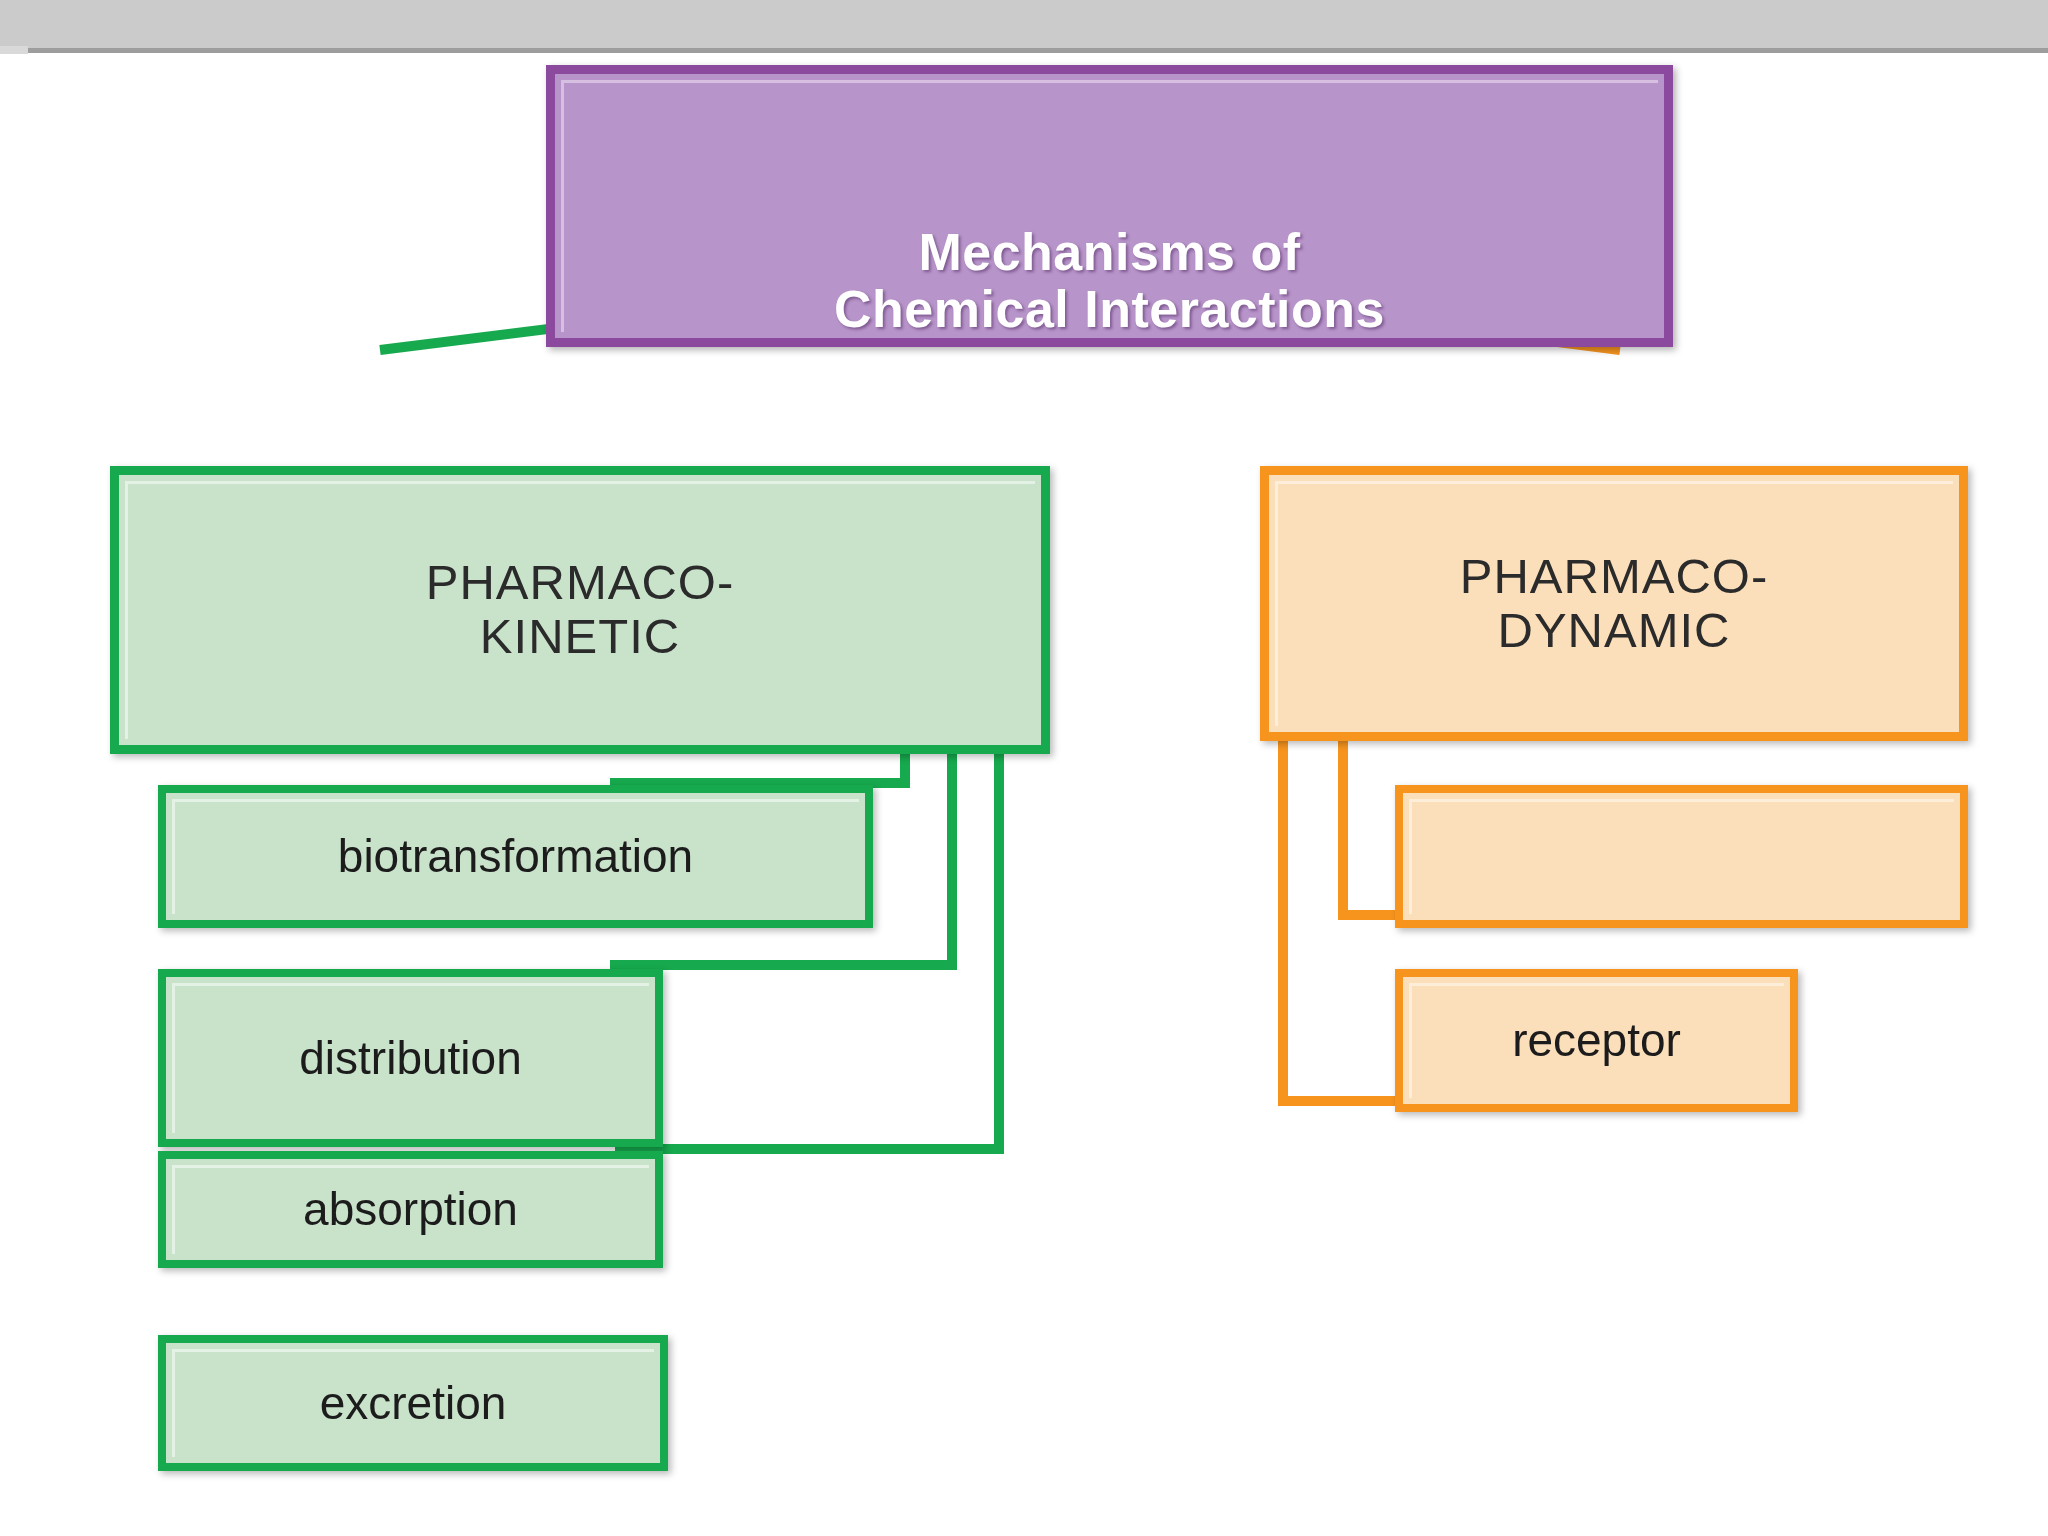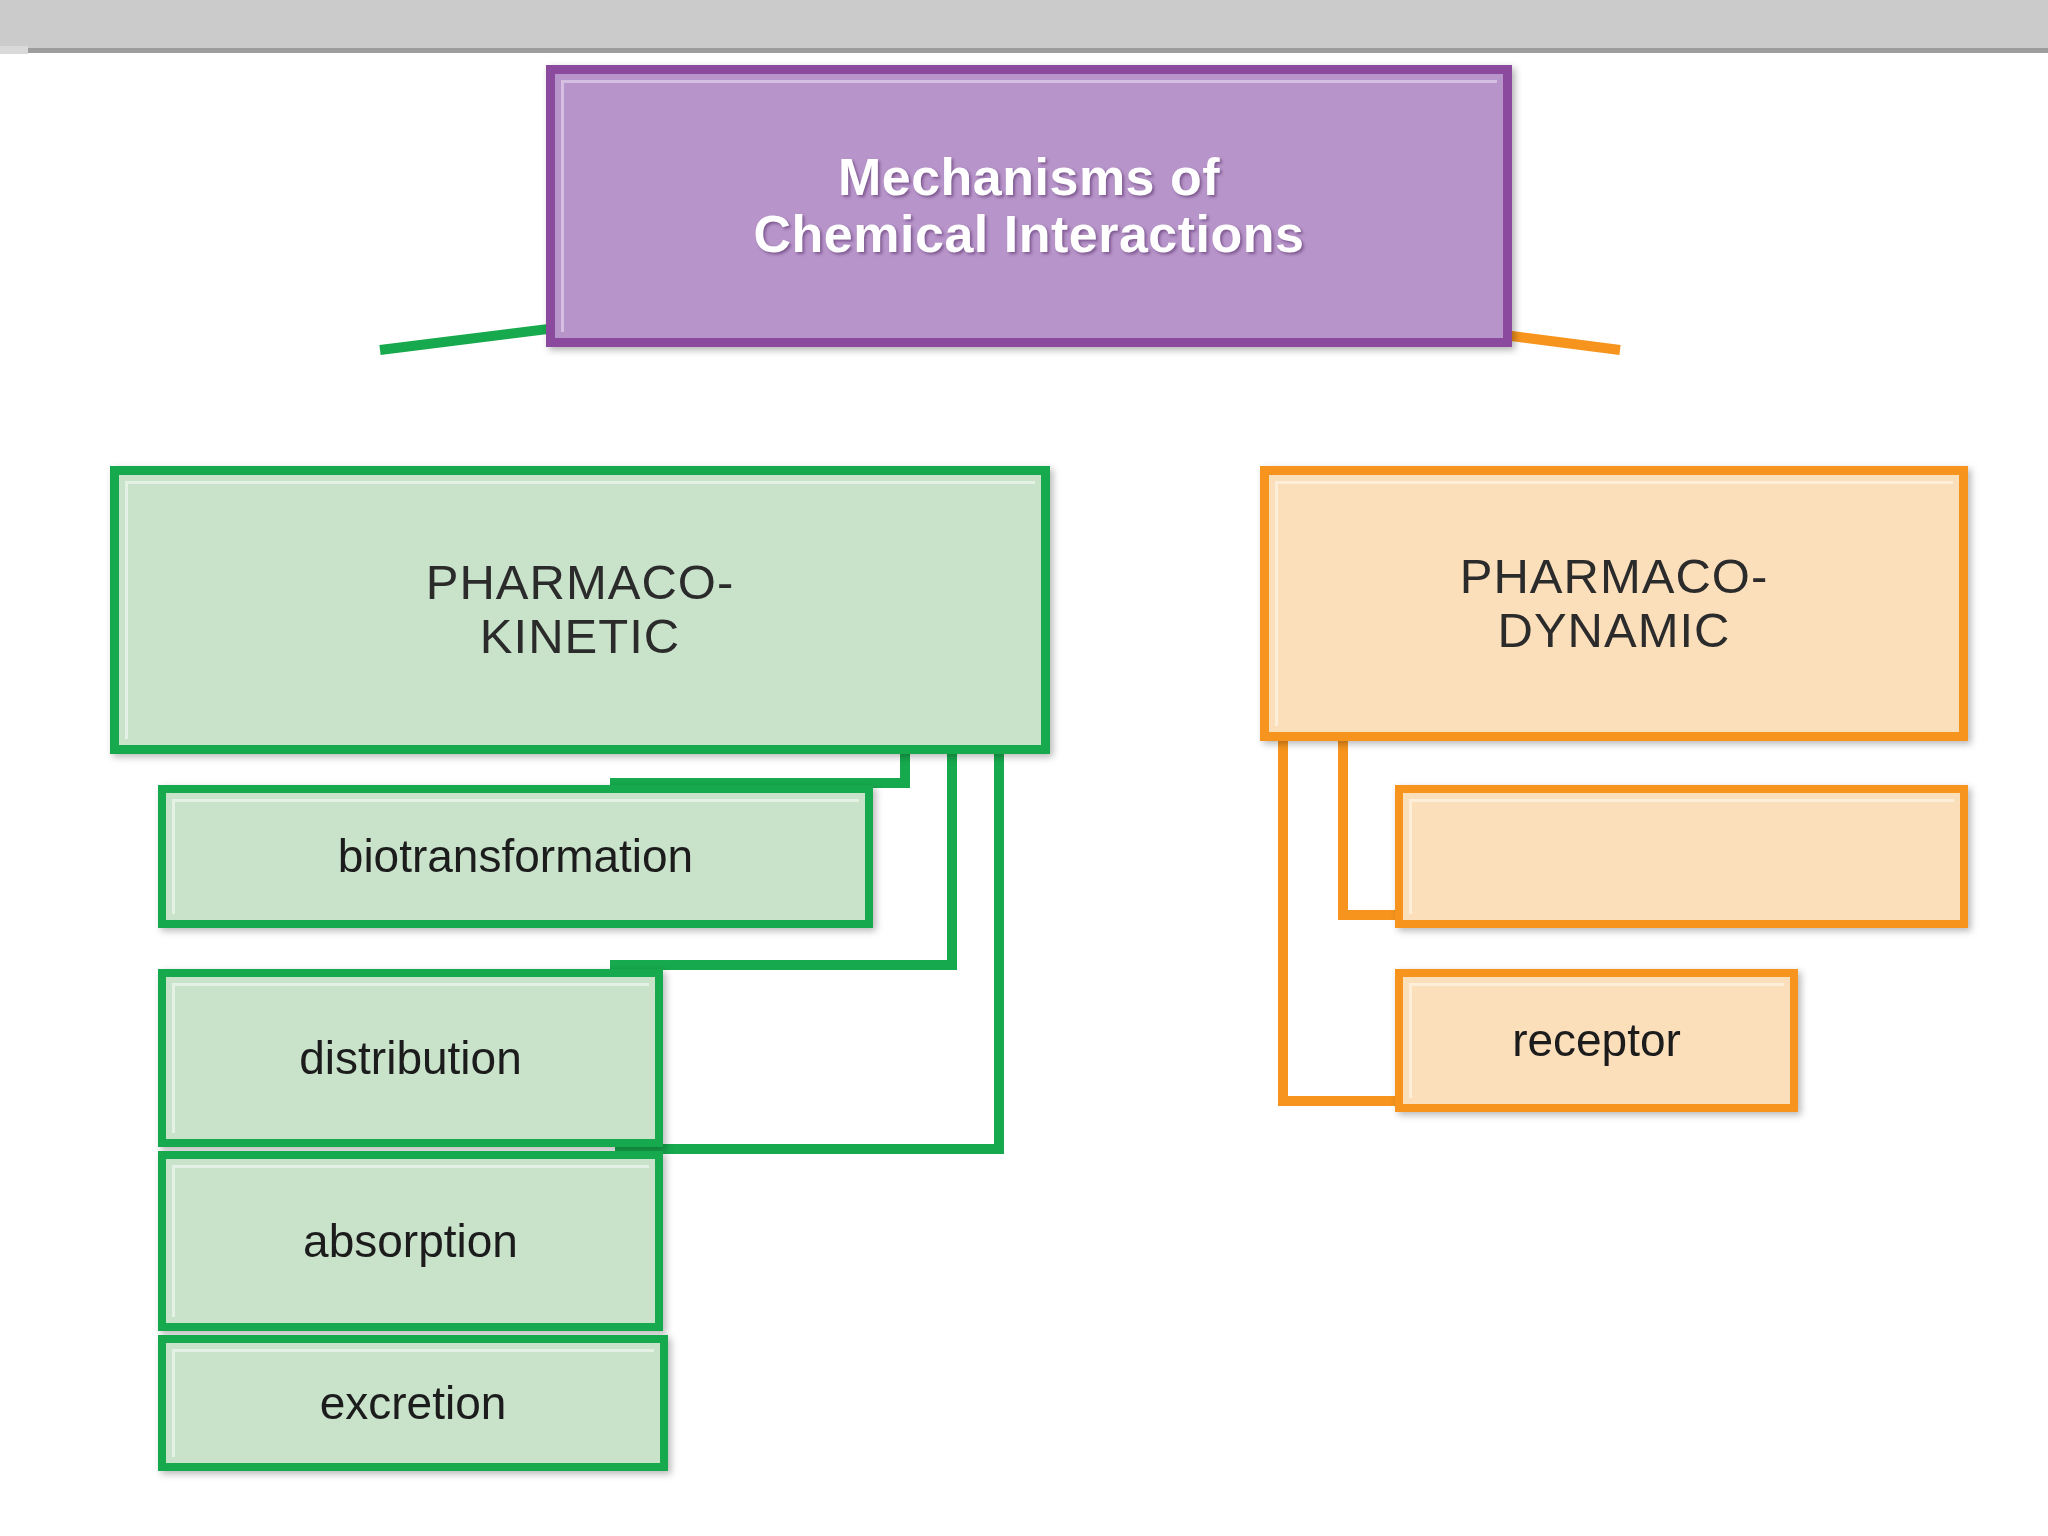--- a/index.html
+++ b/index.html
@@ -164,21 +164,21 @@
 
       <path d="M 952 505 L 952 912 L 610 912" fill="none" stroke="#17a94e" stroke-width="10"></path>
 
       <path d="M 999 505 L 999 1096 L 615 1096" fill="none" stroke="#17a94e" stroke-width="10"></path>
 
       <path d="M 1343 490 L 1343 862 L 1405 862" fill="none" stroke="#f7941e" stroke-width="10"></path>
 
       <path d="M 1283 490 L 1283 1048 L 1405 1048" fill="none" stroke="#f7941e" stroke-width="10"></path>
     </svg>
 
-    <div class="node" id="node-root" style="left:546px; top:12px; width:966px; height:282px;">
+    <div class="node" id="node-root" style="left:546px; top:12px; width:1127px; height:282px;align-items:flex-end;">
       <span class="inner"></span>
       <span class="lbl">Mechanisms of
 Chemical Interactions</span>
     </div>
 
     <div class="node green-big" id="node-pharmacokinetic" style="left:110px; top:413px; width:940px; height:288px;">
       <span class="inner"></span>
       <span class="lbl">PHARMACO-
 KINETIC</span>
     </div>
@@ -186,21 +186,21 @@
     <div class="node green-small" id="node-biotransformation" style="left:110px; top:732px; width:715px; height:143px;">
       <span class="inner"></span>
       <span class="lbl">biotransformation</span>
     </div>
 
     <div class="node green-small" id="node-distribution" style="left:110px; top:916px; width:505px; height:178px;">
       <span class="inner"></span>
       <span class="lbl">distribution</span>
     </div>
 
-    <div class="node green-small" id="node-absorption" style="left:110px; top:1098px; width:505px; height:180px;">
+    <div class="node green-small" id="node-absorption" style="left:110px; top:1098px; width:505px; height:117px;">
       <span class="inner"></span>
       <span class="lbl">absorption</span>
     </div>
 
     <div class="node green-small" id="node-excretion" style="left:110px; top:1282px; width:510px; height:136px;">
       <span class="inner"></span>
       <span class="lbl">excretion</span>
     </div>
 
     <div class="node orange-big" id="node-pharmacodynamic" style="left:1260px; top:413px; width:708px; height:275px;">

